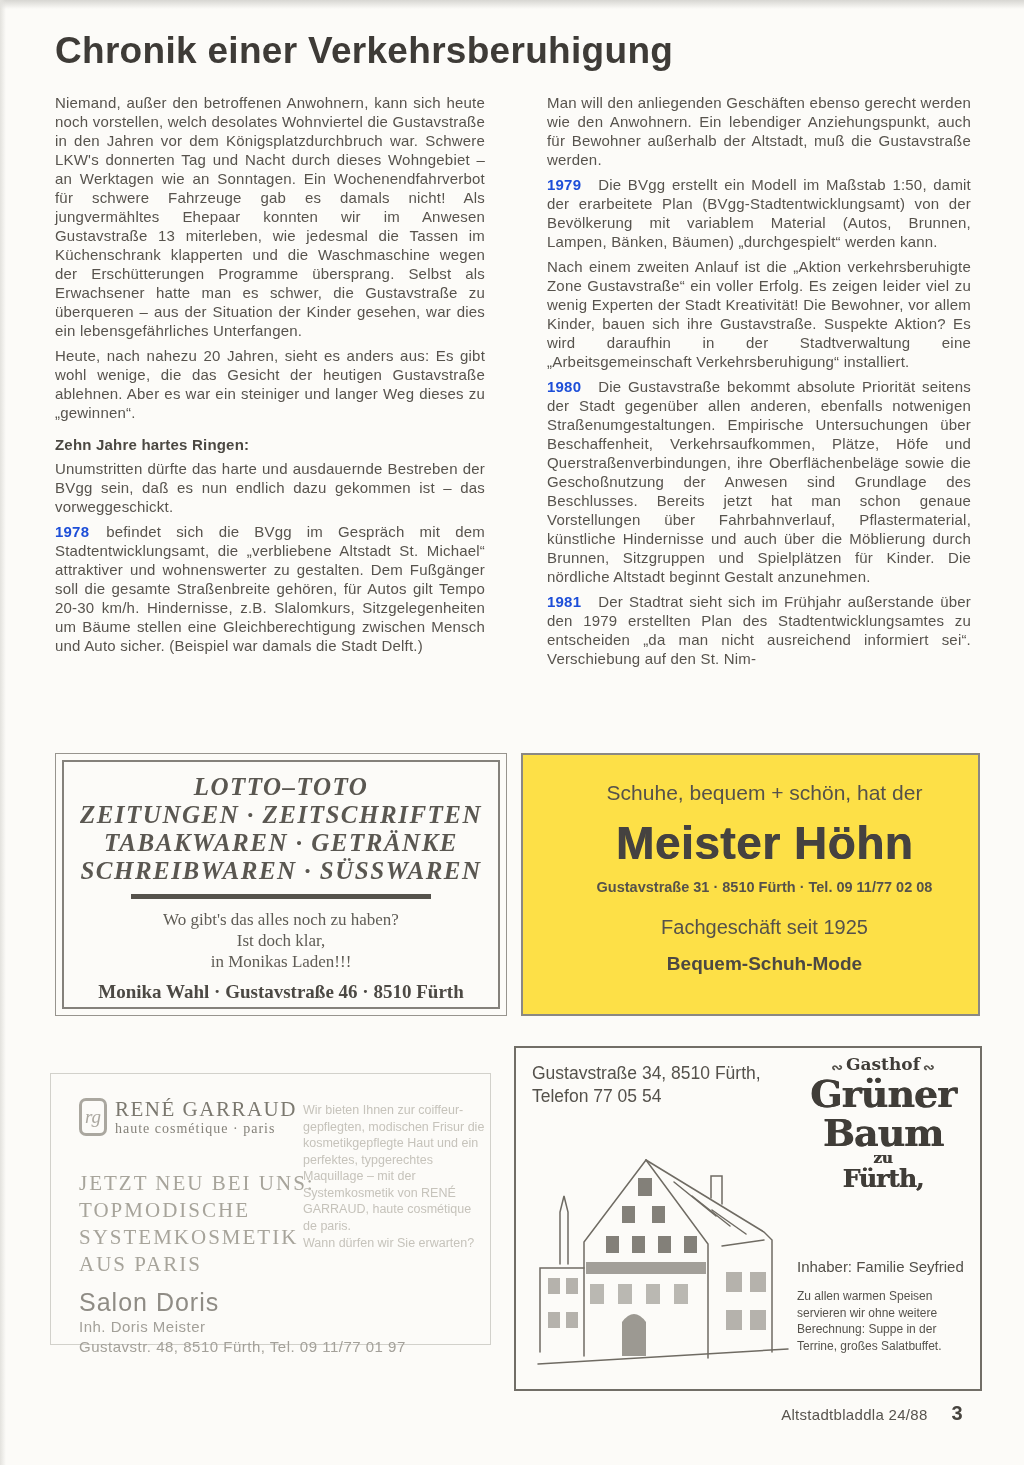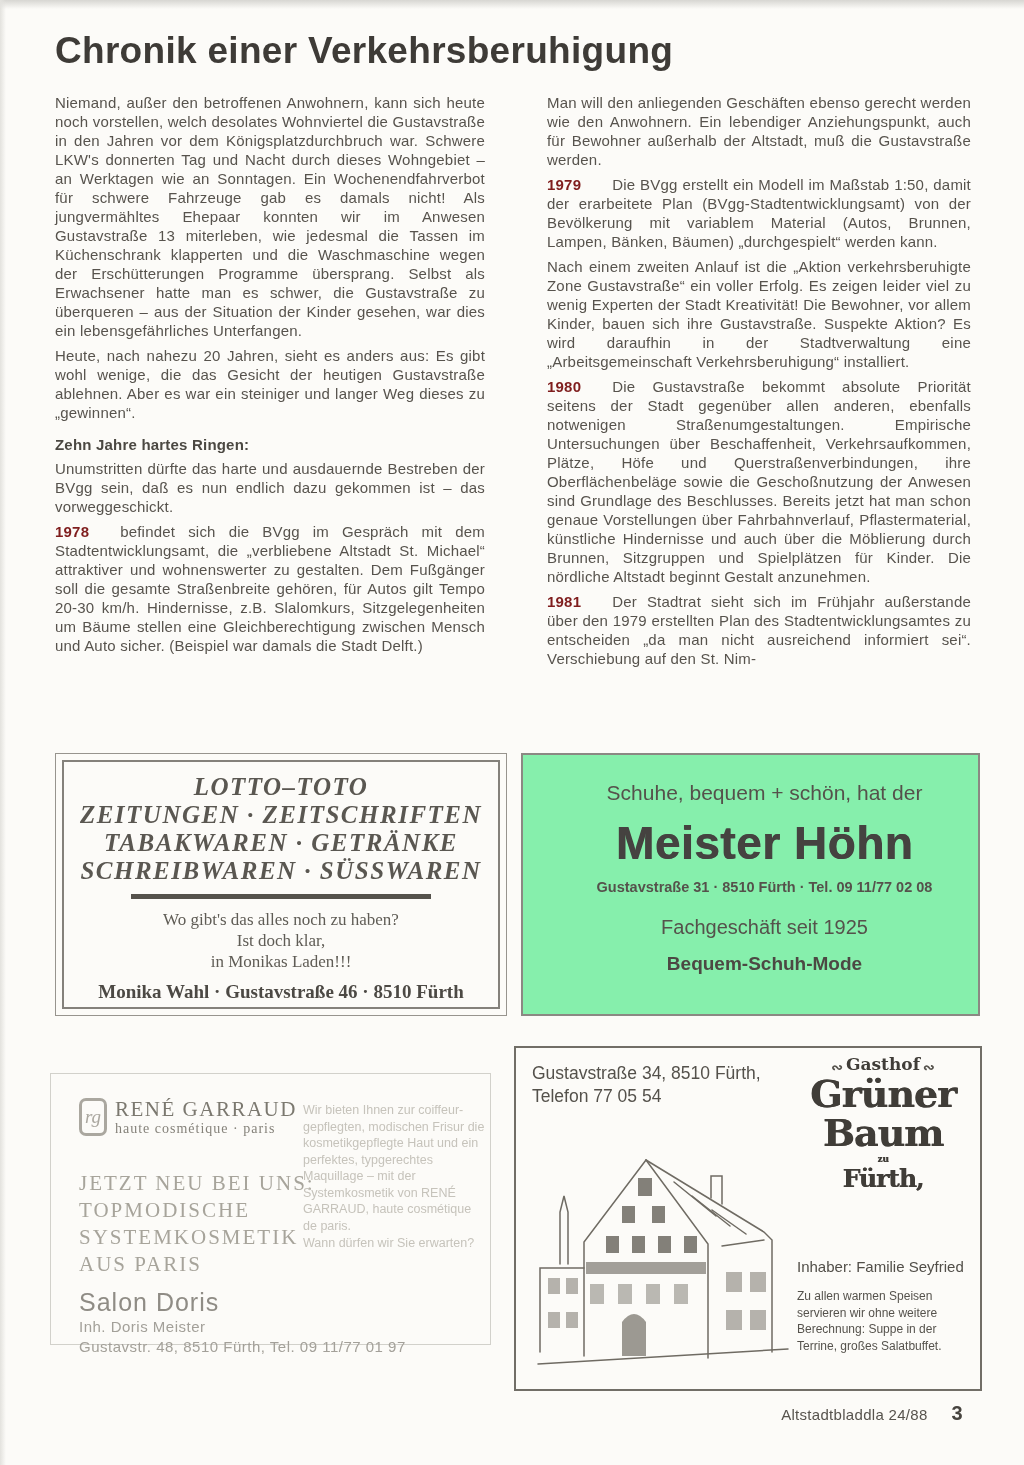--- a/index.html
+++ b/index.html
@@ -17,37 +17,37 @@
 
   .title { left:55px; top:30px; font-size:37px; font-weight:bold;
     color:#3e3b37; letter-spacing:0.3px; }
 
   .col { top:93px; font-size:15px; line-height:19px; color:#57534d;
     text-align:justify; letter-spacing:0.2px; }
   .col p { margin:0 0 6px 0; }
   .col-left  { left:55px;  width:430px; }
   .col-right { left:547px; width:424px; }
   .sect-head { font-weight:bold; text-align:left; margin:13px 0 5px 0 !important; color:#4b4842; }
-  .yr { font-weight:bold; padding-right:31px; color:#7f1d1d; }
+  .yr { font-weight:bold; padding-right:17px; color:#1d4ed8; }
 
   
   .ad-monika { left:55px; top:753px; width:452px; height:263px;
     border:1px solid #97948e; padding:6px; box-sizing:border-box; background:#fcfbf8; }
   .ad-monika-inner { border:2px solid #84817b; width:100%; height:100%;
     box-sizing:border-box; text-align:center;
     font-family:"Liberation Serif", serif; color:#5a5751; }
   .lotto-lines { margin-top:11px; font-style:italic; font-weight:bold;
     font-size:25px; line-height:28px; letter-spacing:1.5px; color:#5a5751; }
   .lotto-rule { width:300px; height:5px; background:#55524c; margin:9px auto 10px auto; }
   .lotto-q { font-size:17px; line-height:21px; color:#5f5c55; }
   .lotto-addr { margin-top:9px; font-weight:bold; font-size:19px; color:#4c4944; }
 
   
   .ad-hoehn { left:521px; top:753px; width:459px; height:263px;
-    border:2px solid #8b8883; box-sizing:border-box; text-align:center; background:#86efac;padding-left:28px; }
+    border:2px solid #8b8883; box-sizing:border-box; text-align:center; background:#fde047;padding-left:28px; }
   .hoehn-tag { margin-top:26px; font-size:21px; color:#55514b; }
   .hoehn-name { margin-top:11px; font-size:46px; font-weight:bold;
     letter-spacing:0.5px; color:#454240; text-shadow:0.7px 0 0 #454240; }
   .hoehn-addr { margin-top:9px; font-size:14.5px; font-weight:bold; color:#55514b; }
   .hoehn-since { margin-top:21px; font-size:20px; color:#55514b; }
   .hoehn-slogan { margin-top:14px; font-size:19px; font-weight:bold; color:#4c4843; }
 
   
   .ad-doris { left:50px; top:1073px; width:441px; height:272px;
     border:1px solid #d2d1cb; box-sizing:border-box; background:#fcfbf8; }
@@ -72,21 +72,21 @@
   
   .ad-baum { left:514px; top:1046px; width:468px; height:345px;
     border:2px solid #716e67; box-sizing:border-box; background:#fcfbf8; color:#55524c; }
   .baum-addr { left:16px; top:14px; font-size:17.5px; line-height:23px; color:#54514b; }
   .baum-logo { right:8px; top:6px; width:178px; text-align:center; color:#403d38; }
   .logo-gasthof { font-family:"DejaVu Serif", serif; font-weight:bold; font-size:17px; }
   .swash { font-size:14px; color:#55524c; padding:0 3px; position:relative; top:2px; }
   .fraktur { font-family:"DejaVu Serif", serif; font-weight:bold;
     letter-spacing:-1px; text-shadow:0.5px 0 0 currentColor; }
   .logo-name { font-size:38px; line-height:39px; }
-  .logo-zu { font-size:11px; letter-spacing:0; line-height:13px;font-family:Liberation Serif, serif; }
+  .logo-zu { font-size:15px; letter-spacing:0; line-height:13px; }
   .logo-city { font-size:25px; line-height:27px; }
   .baum-house { left:10px; top:96px; }
   .baum-owner { left:281px; top:210px; width:178px; font-size:15px; color:#514e48; }
   .baum-offer { left:281px; top:240px; width:172px; font-size:12px;
     line-height:16.5px; color:#55524c; }
 
   .footer { top:1402px; left:0; width:963px; text-align:right;
     color:#57534d; font-size:15px; letter-spacing:0.3px; }
   .page-num { font-size:20px; font-weight:bold; margin-left:24px; color:#47443f; }
 </style>

